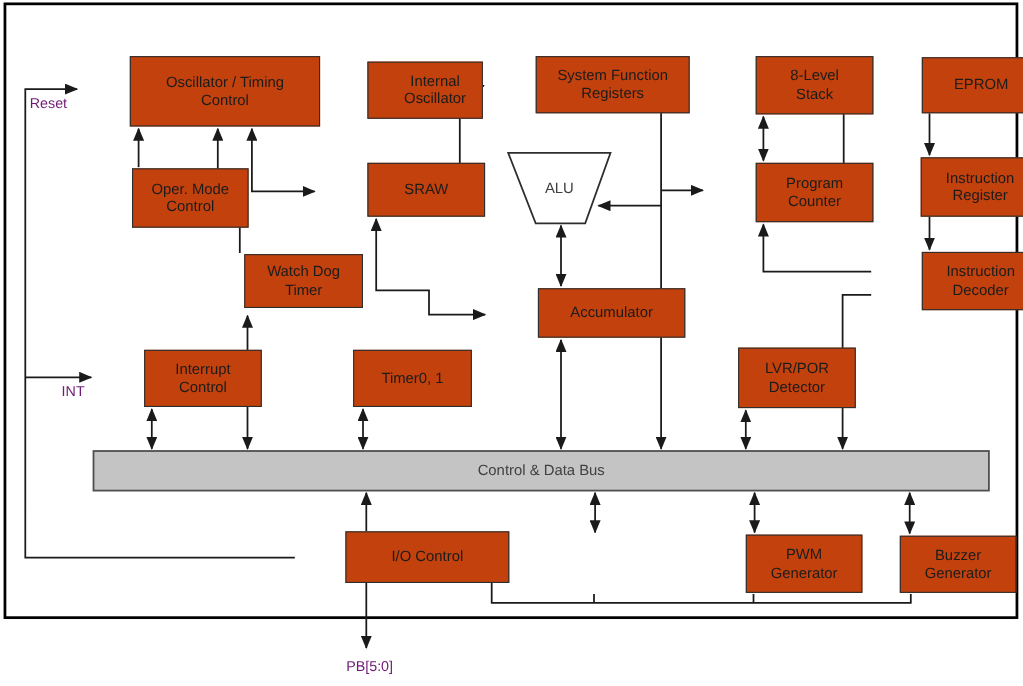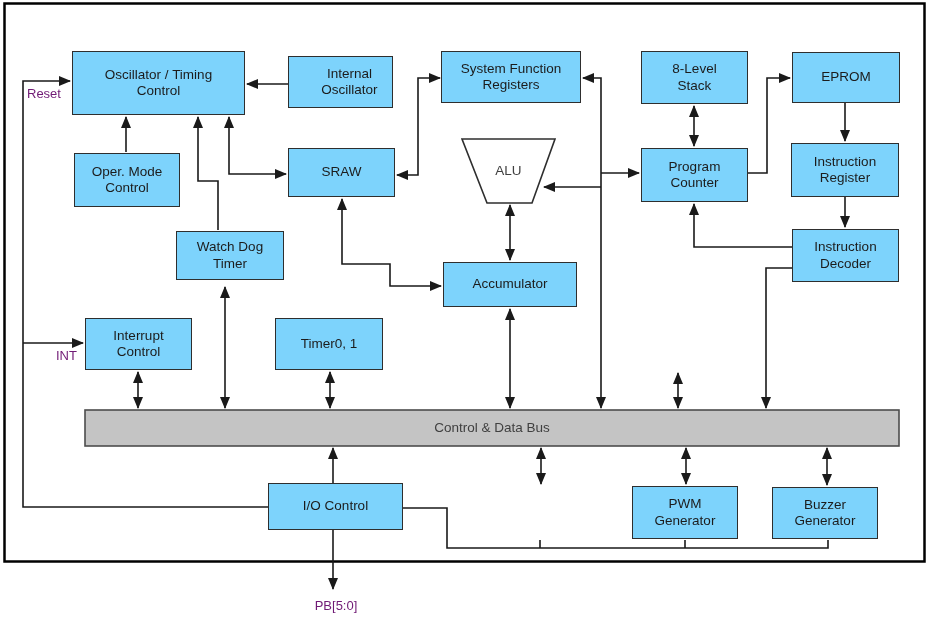--- a/index.html
+++ b/index.html
@@ -9,26 +9,27 @@
     background:#ffffff;
     font-family:"Liberation Sans", sans-serif;
     color:#1c1c1c;
     overflow:hidden;
   }
   .wires{position:absolute;left:0;top:0;}
   .node{
     position:absolute;
     box-sizing:border-box;
     border:1.6px solid #2e2e2e;
-    background:#7dd3fc;
+    background:#c2410c;
     display:flex;align-items:center;justify-content:center;
     text-align:center;
     white-space:pre-line;
     font-size:13.5px;line-height:1.22;
     color:#1c1c1c;
+    margin-left:46px;
   }
   .ghost{ 
     position:absolute;
     display:flex;align-items:center;justify-content:center;
     text-align:center;
     font-size:13.5px;line-height:1.22;
     color:#404040;
     background:transparent;border:none;
   }
   .pin{
@@ -122,22 +123,24 @@
 
   <div class="ghost" style="left:462px;top:139px;width:93px;height:64px;">ALU</div>
 
   <div class="node" style="left:443px;top:262px;width:134px;height:45px;">Accumulator</div>
 
   <div class="node" style="left:85px;top:318px;width:107px;height:52px;">Interrupt
 Control</div>
 
   <div class="node" style="left:275px;top:318px;width:108px;height:52px;">Timer0, 1</div>
 
+  <div class="node" style="left:625px;top:316px;width:107px;height:55px;">LVR/POR
+Detector</div>
 
-  <div class="node" style="left:268px;top:483px;width:135px;height:47px;">I/O Control</div>
+  <div class="node" style="left:268px;top:483px;width:149px;height:47px;">I/O Control</div>
 
 
   <div class="node" style="left:632px;top:486px;width:106px;height:53px;">PWM
 Generator</div>
 
   <div class="node" style="left:772px;top:487px;width:106px;height:52px;">Buzzer
 Generator</div>
 
   <div class="ghost" style="left:85px;top:410px;width:814px;height:36px;font-size:13.5px;">Control &amp; Data Bus</div>
 

